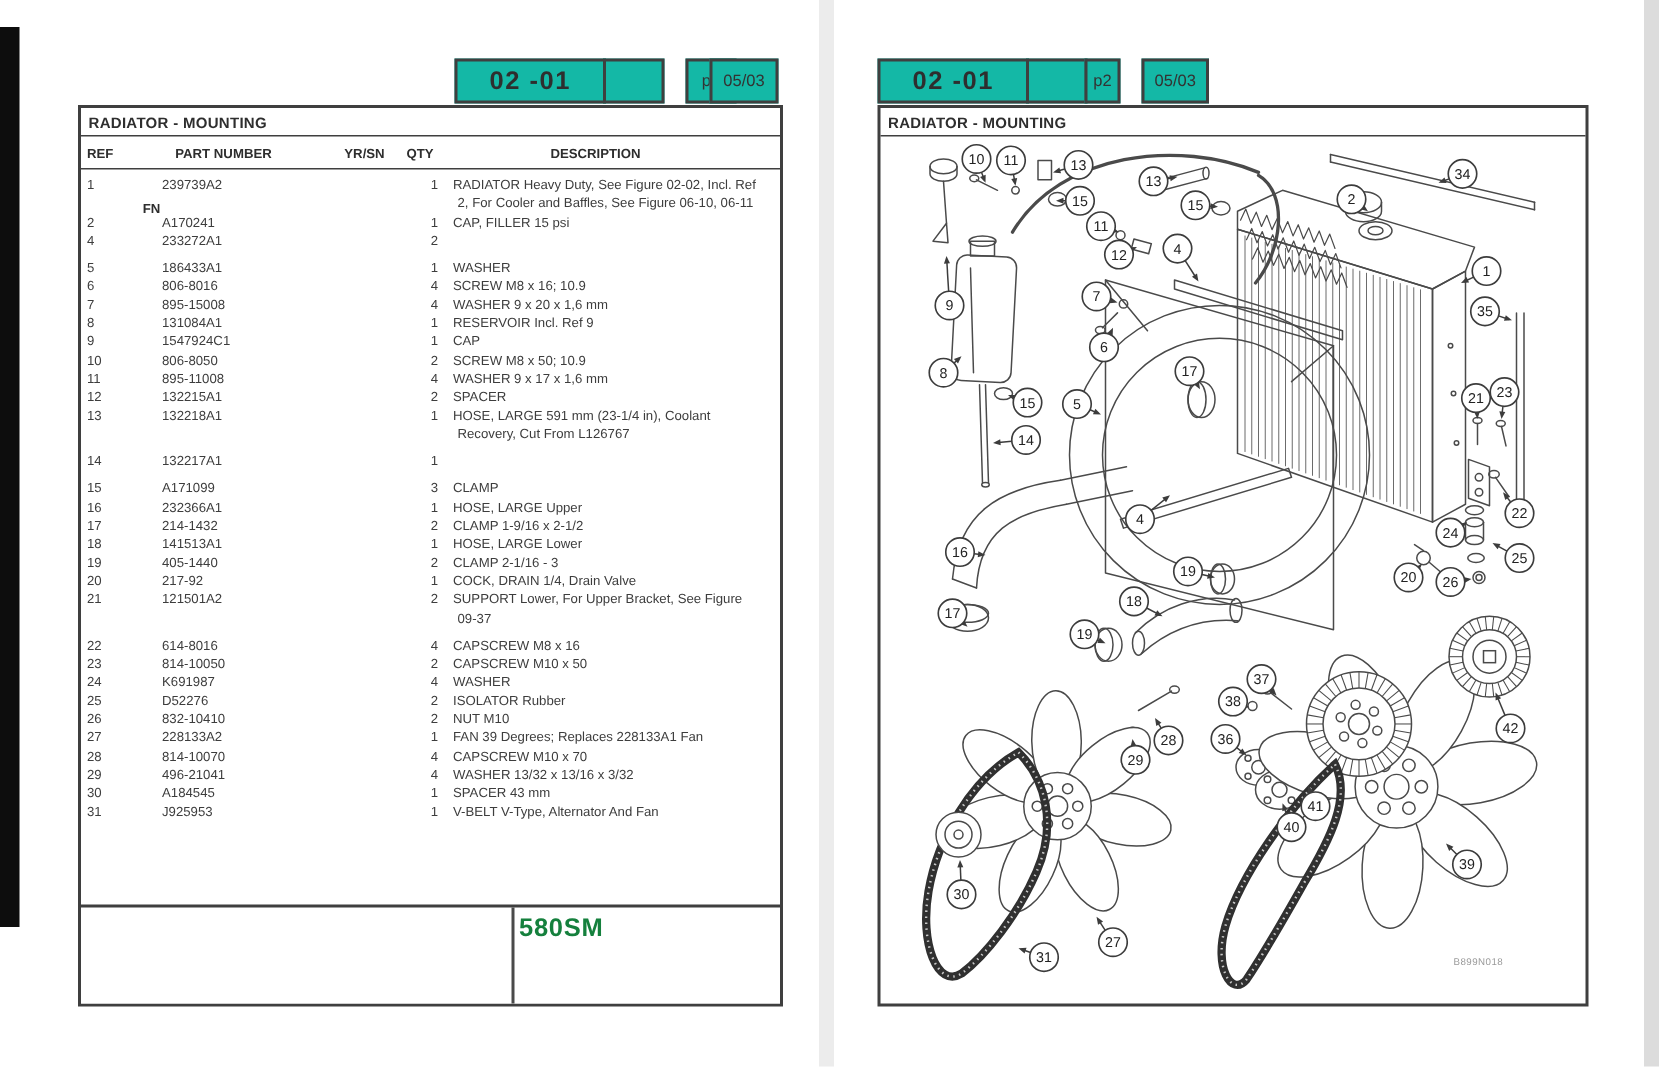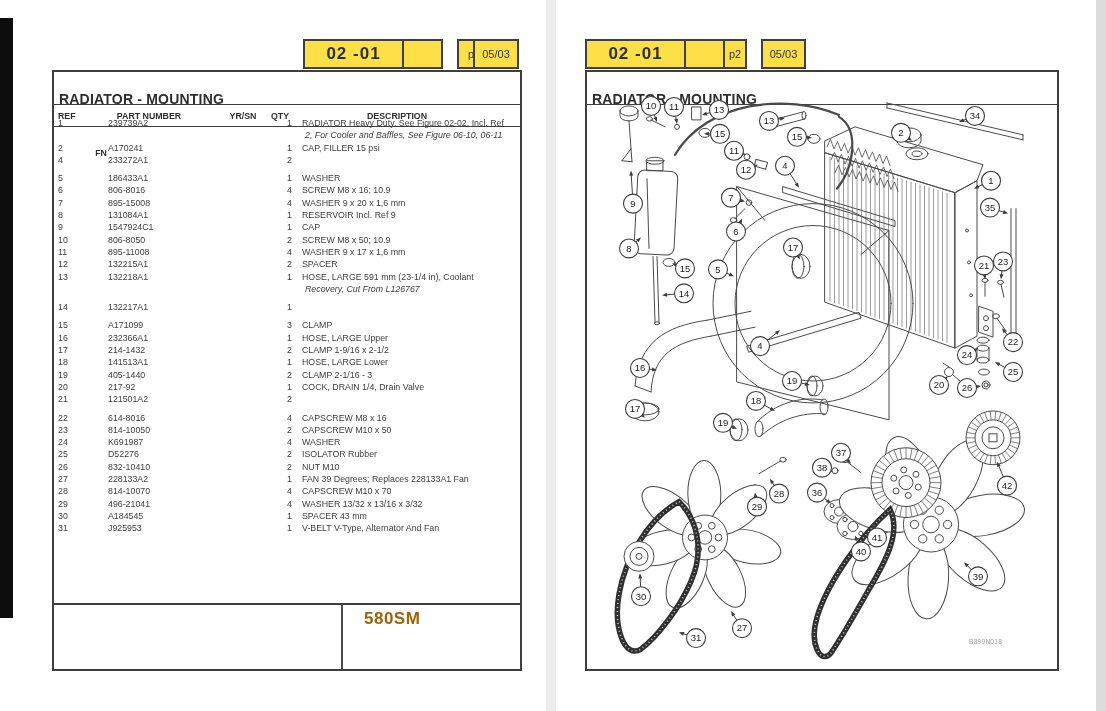--- a/index.html
+++ b/index.html
@@ -1,48 +1,48 @@
 <!DOCTYPE html>
 <html><head>
 <meta charset="utf-8">
 <style>
   html,body{margin:0;padding:0;}
   body{width:1106px;height:711px;position:relative;background:#ffffff;
        font-family:"Liberation Sans","DejaVu Sans",sans-serif;color:#3b3b3b;overflow:hidden;}
   .edge-right{position:absolute;left:1096px;top:0;width:10px;height:711px;background:#dcdcdc;}
   .spine{position:absolute;left:546px;top:0;width:10px;height:711px;background:#ececec;}
   .blackbar{position:absolute;left:0;top:18px;width:13px;height:600px;background:#0d0d0d;}
-  .hdr-box{position:absolute;height:30px;border:2px solid #3f3f3f;box-sizing:border-box;background:#fde047;
+  .hdr-box{position:absolute;height:30px;border:2px solid #3f3f3f;box-sizing:border-box;background:#14b8a6;
            display:flex;align-items:center;justify-content:center;}
   .hdr-section{font-weight:bold;font-size:17px;color:#2e2e2e;letter-spacing:1px;}
   .hdr-small{font-size:11px;color:#333;}
   .panel{position:absolute;top:70px;height:601px;border:2px solid #3f3f3f;box-sizing:border-box;background:#fff;}
   #table-panel{left:52px;width:470px;}
   #diagram-panel{left:585px;width:474px;}
-  .panel-title{height:19px;border-bottom:1.6px solid #3f3f3f;font-weight:bold;font-size:14px;
-               padding:5px 0 0 5px;box-sizing:border-box;color:#2e2e2e;letter-spacing:.2px;margin-top:14px;}
+  .panel-title{height:19px;border-bottom:1.6px solid #3f3f3f;font-weight:bold;font-size:10px;
+               padding:5px 0 0 5px;box-sizing:border-box;color:#2e2e2e;letter-spacing:.2px;}
   .col-head{position:relative;height:21px;border-bottom:1.6px solid #3f3f3f;font-weight:bold;font-size:8.8px;color:#2e2e2e;}
   .col-head span{position:absolute;top:6px;text-align:center;}
   .ch-ref{left:4px;}
   .ch-fn{left:34px;width:26px;text-align:center;margin-top:37px;}
   .ch-part{left:54px;width:82px;text-align:center;}
   .ch-yrsn{left:166px;width:46px;text-align:center;}
   .ch-qty{left:206px;width:40px;text-align:center;}
   .ch-desc{left:240px;width:206px;text-align:center;}
   #table-rows{position:absolute;left:0;right:0;top:40px;bottom:66px;padding-top:5px;overflow:hidden;
               font-size:8.8px;line-height:12.3px;color:#3d3d3d;}
   .trow{display:grid;grid-template-columns:26px 28px 112px 46px 28px auto;}
   .trow.gap{margin-bottom:6px;}
   .c-ref{padding-left:4px;}
   .c-qty{text-align:right;padding-right:2px;}
   .c-desc{padding-left:8px;}
-  .c-desc .cont{padding-left:3px;font-style:italic;}
+  .c-desc .cont{padding-left:3px;}
   .tbl-footer{position:absolute;left:0;right:0;bottom:0;height:64px;border-top:2px solid #3f3f3f;background:#fff;}
   .tbl-footer .divider{position:absolute;left:287px;top:0;bottom:0;width:2px;background:#4a4a4a;}
-  .model{position:absolute;left:310px;top:4px;font-weight:bold;font-size:17px;color:#a16207;letter-spacing:.5px;}
+  .model{position:absolute;left:292px;top:4px;font-weight:bold;font-size:17px;color:#15803d;letter-spacing:.5px;}
   #diagram-svg{position:absolute;left:0;top:19px;}
   svg{font-family:inherit;}
   .figure-code{position:absolute;left:382px;top:566px;font-size:6.5px;color:#9a9a9a;letter-spacing:.3px;}
 </style>
 </head>
 <body>
 
 <div class="blackbar"></div>
 <div class="spine"></div>
 <div class="edge-right"></div>
@@ -255,20 +255,24 @@
           <span class="c-desc">
             <div class="">COCK, DRAIN 1/4, Drain Valve</div>
           </span>
         </div>
         <div class="trow gap">
           <span class="c-ref">21</span>
           <span class="c-fn"></span>
           <span class="c-part">121501A2</span>
           <span class="c-yr"></span>
           <span class="c-qty">2</span>
+          <span class="c-desc">
+            <div class="">SUPPORT Lower, For Upper Bracket, See Figure</div>
+            <div class="cont">09-37</div>
+          </span>
         </div>
         <div class="trow">
           <span class="c-ref">22</span>
           <span class="c-fn"></span>
           <span class="c-part">614-8016</span>
           <span class="c-yr"></span>
           <span class="c-qty">4</span>
           <span class="c-desc">
             <div class="">CAPSCREW M8 x 16</div>
           </span>

